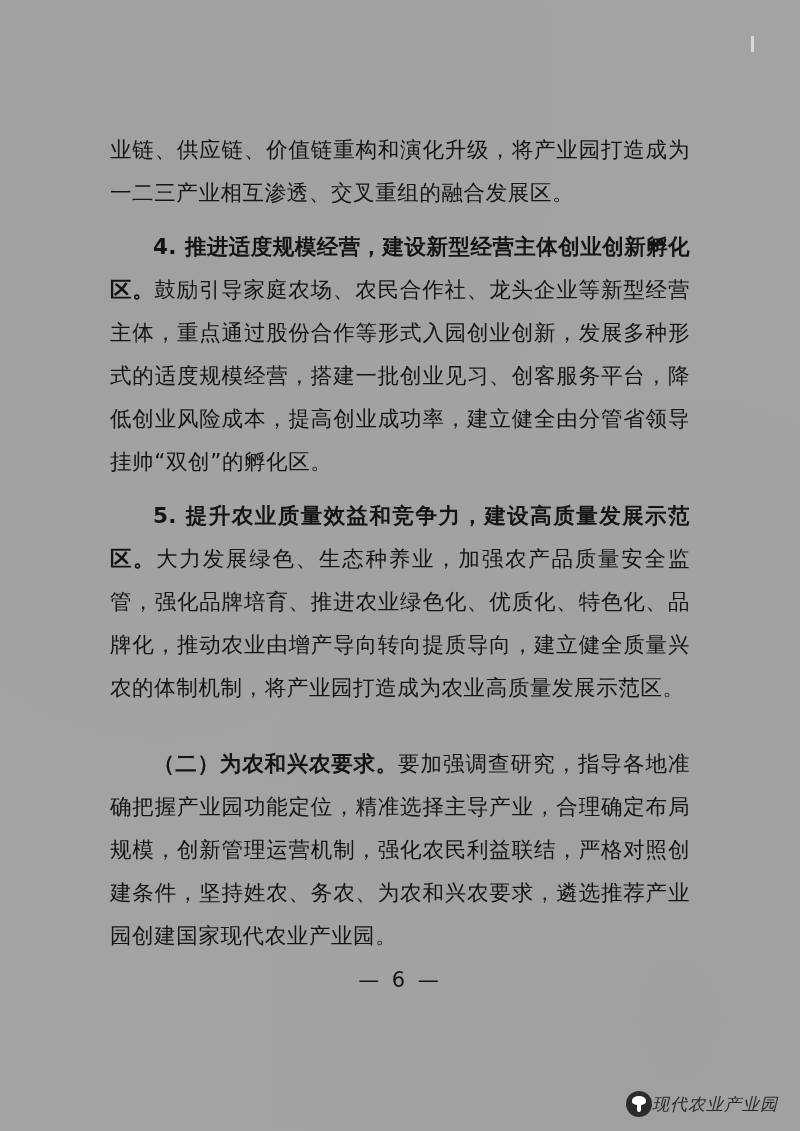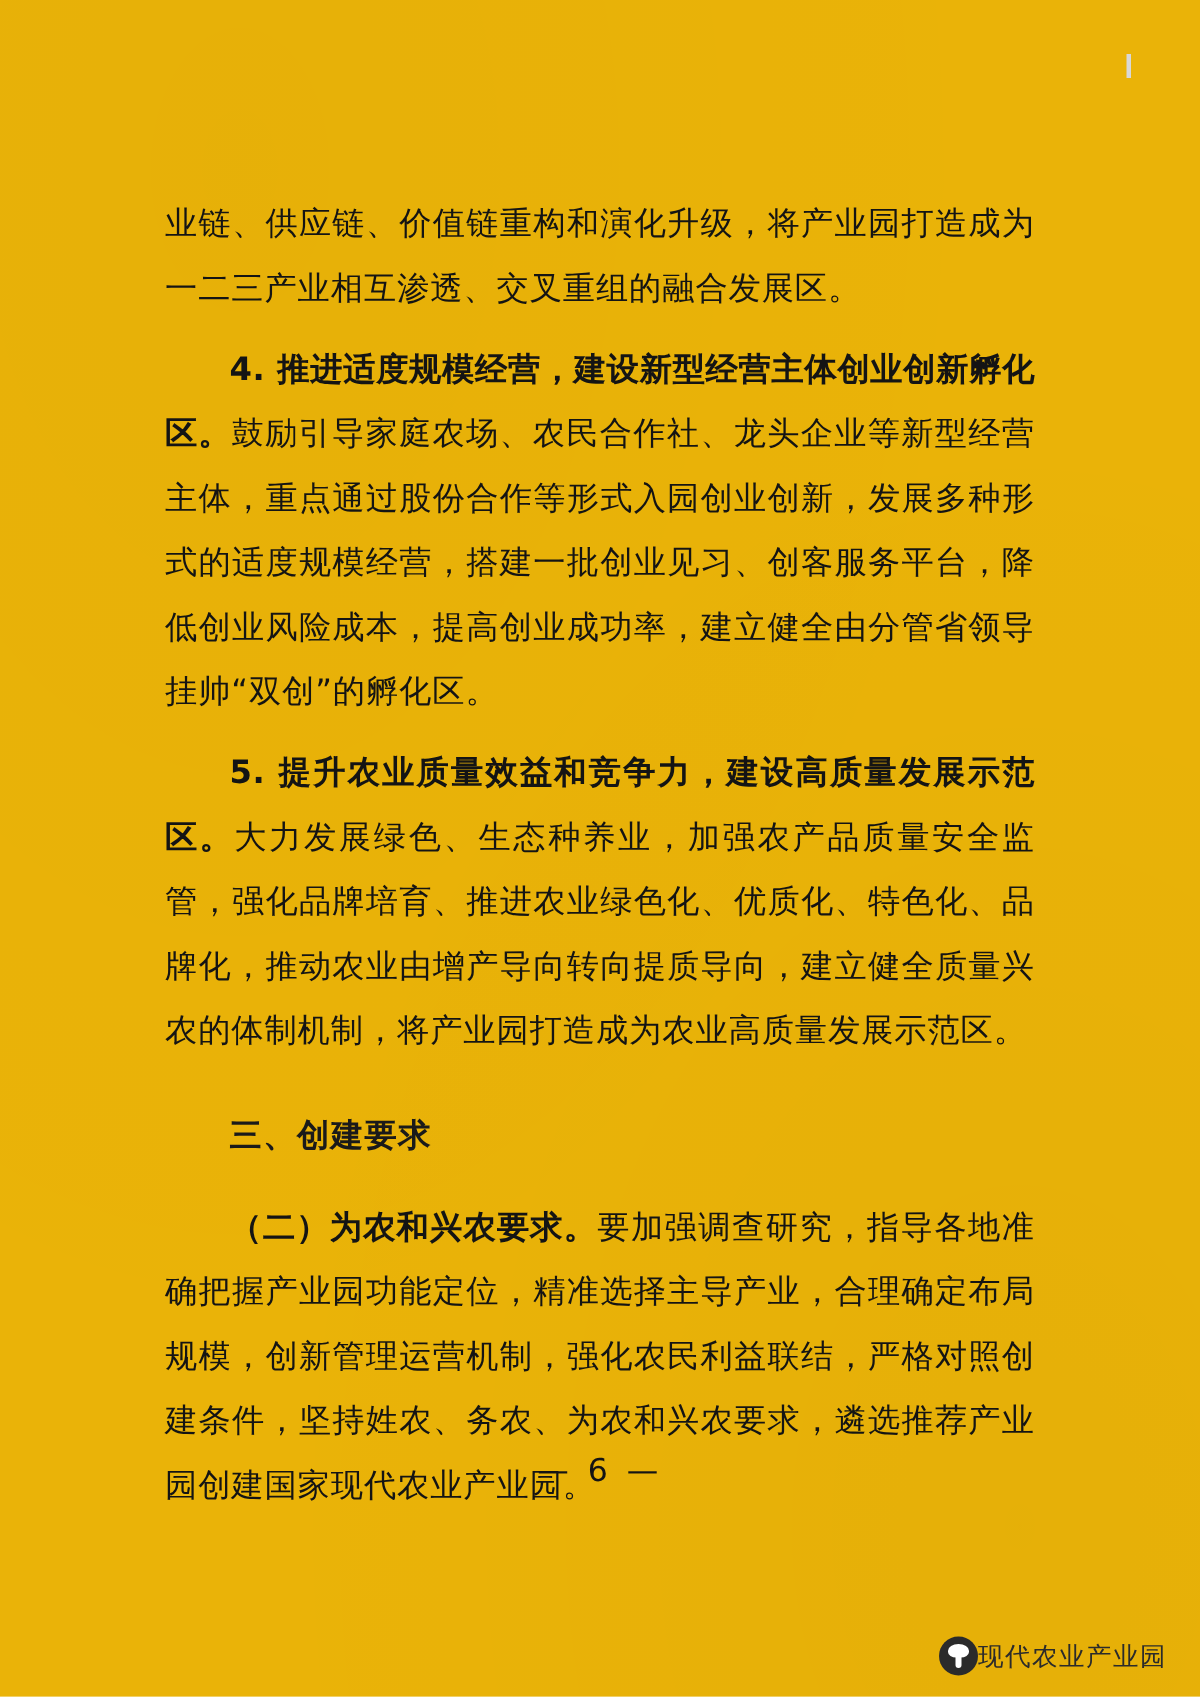--- a/index.html
+++ b/index.html
@@ -11,21 +11,21 @@
     width: 800px;
     height: 1131px;
     position: relative;
     font-family: "DejaVu Sans", "Liberation Sans", sans-serif;
     color: #1a1a1a;
     overflow: hidden;
   }
   .page {
     position: absolute;
     inset: 0;
-    background: #eab308;
+    background: #a3a3a3;
   }
   
   .scan-tint {
     position: absolute;
     inset: 0;
     background:
       radial-gradient(ellipse at 20% 10%, rgba(0,0,0,0.015), rgba(0,0,0,0) 60%),
       radial-gradient(ellipse at 85% 90%, rgba(0,0,0,0.02), rgba(0,0,0,0) 55%);
     pointer-events: none;
   }
@@ -76,20 +76,21 @@
     color: #141414;
     font-family: "DejaVu Sans", "Liberation Sans", sans-serif;
   }
   .footer-badge {
     position: absolute;
     right: 22px;
     bottom: 14px;
     display: flex;
     align-items: center;
     gap: 0;
+    font-style: italic;
   }
   .footer-badge .logo {
     width: 26px;
     height: 26px;
     border-radius: 50%;
     background: #2b2b2b;
     position: relative;
     flex: none;
   }
   .footer-badge .logo::before {
@@ -150,21 +151,20 @@
     <div class="gap-s"></div>
 
     <div class="block">
       <p class="indent">
         <span class="bold">5. 提升农业质量效益和竞争力，建设高质量发展示范区。</span><span>大力发展绿色、生态种养业，加强农产品质量安全监管，强化品牌培育、推进农业绿色化、优质化、特色化、品牌化，推动农业由增产导向转向提质导向，建立健全质量兴农的体制机制，将产业园打造成为农业高质量发展示范区。</span>
       </p>
     </div>
 
     <div class="gap-m"></div>
 
-    <div class="section-head">三、创建要求</div>
 
     <div class="gap-s"></div>
 
 
     <div class="gap-s"></div>
 
     <div class="block">
       <p class="indent">
         <span class="bold">（二）为农和兴农要求。</span><span>要加强调查研究，指导各地准确把握产业园功能定位，精准选择主导产业，合理确定布局规模，创新管理运营机制，强化农民利益联结，严格对照创建条件，坚持姓农、务农、为农和兴农要求，遴选推荐产业园创建国家现代农业产业园。</span>
       </p>

